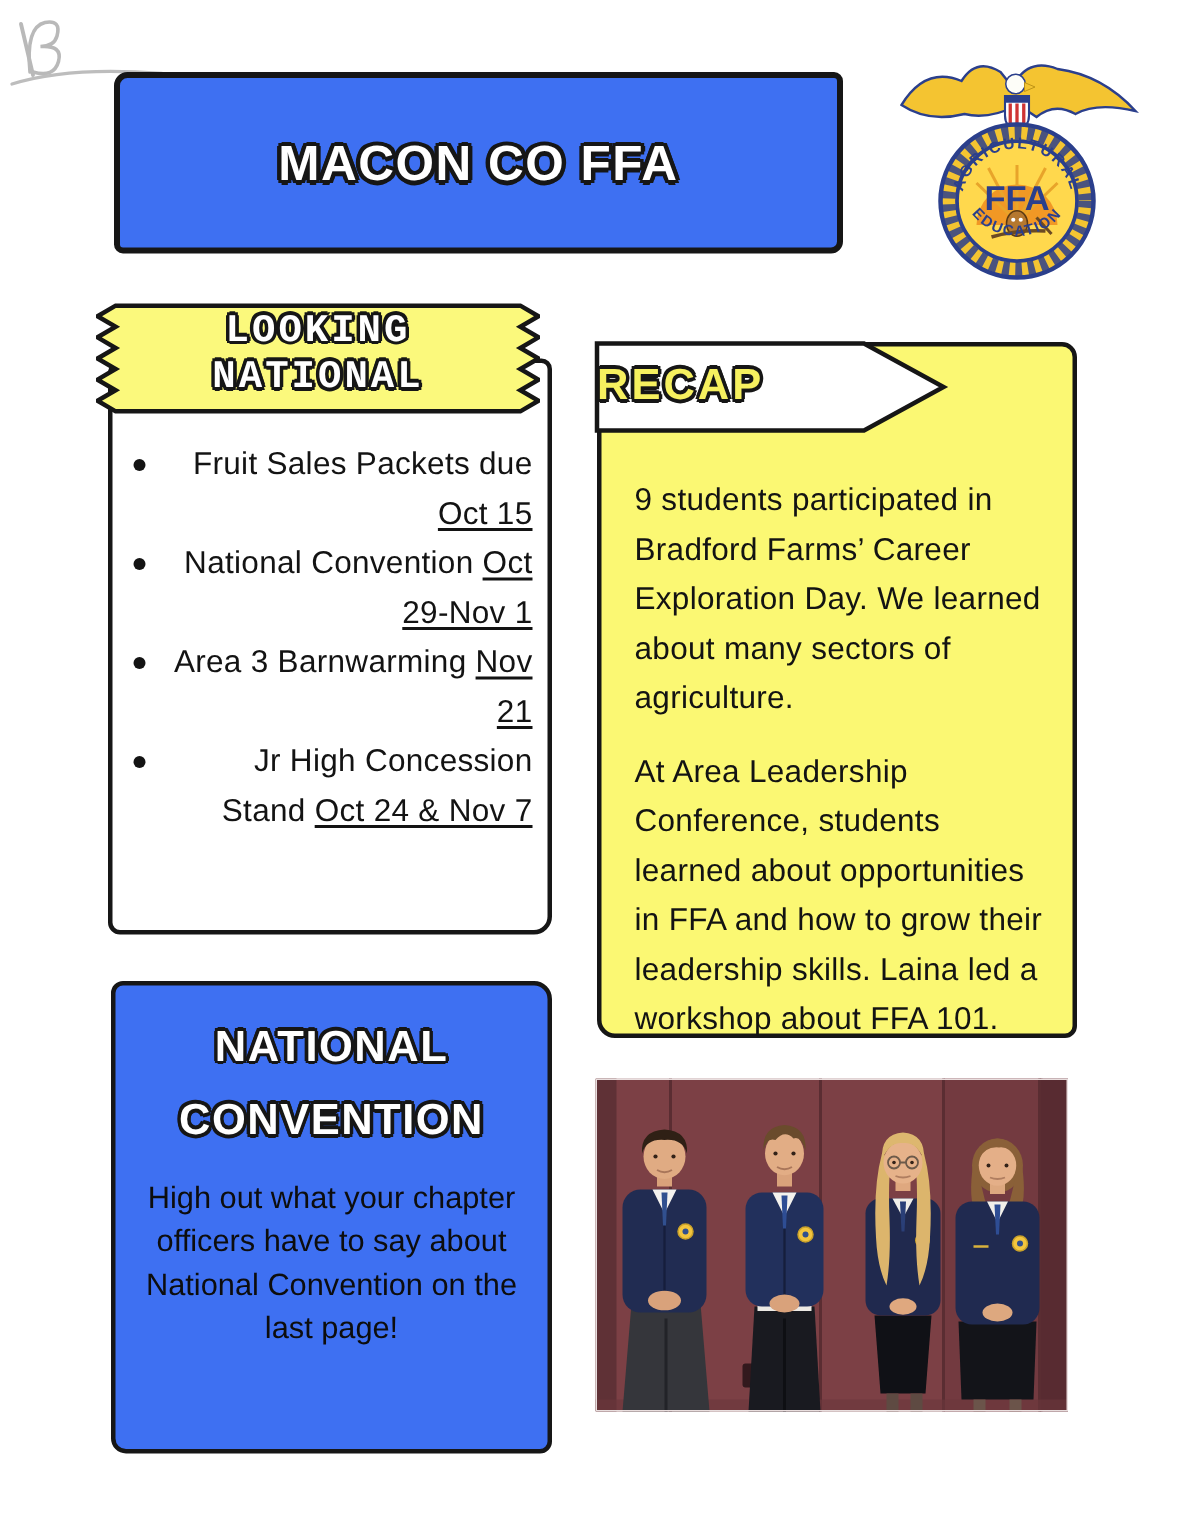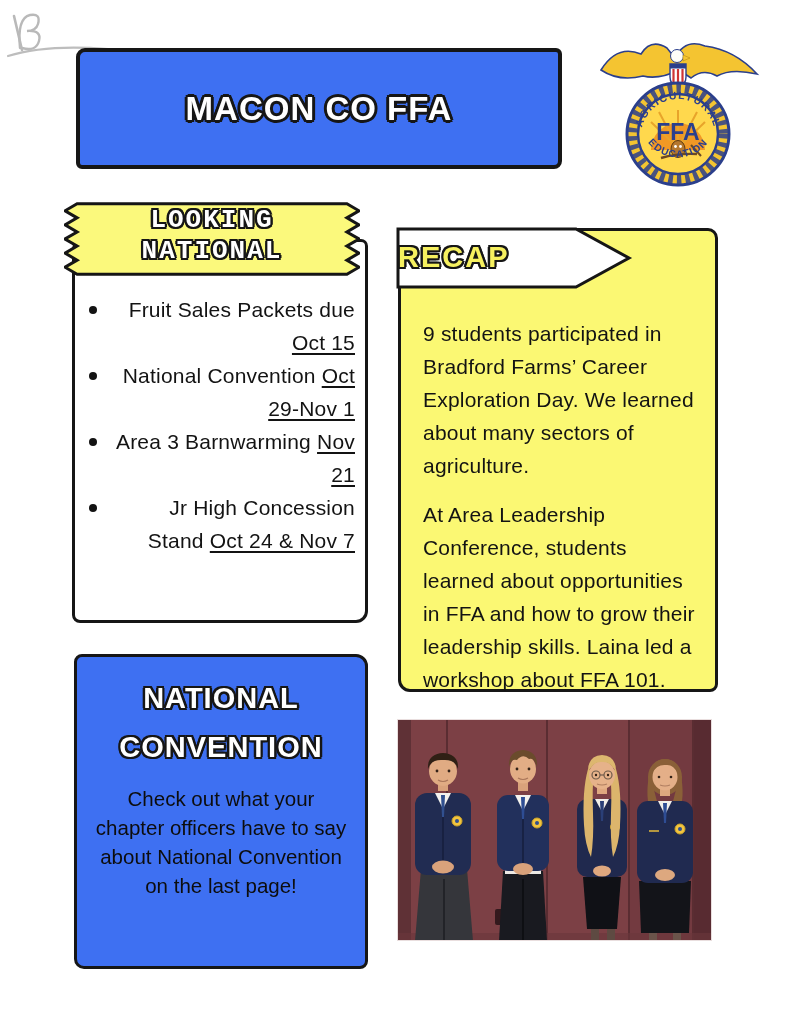--- a/index.html
+++ b/index.html
@@ -145,21 +145,21 @@
       <polygon points="2,3 180,3 233,32 180,61 2,61" fill="#ffffff" stroke="#161616" stroke-width="3"></polygon>
     </svg>
     <div class="txt o-yellow">RECAP</div>
   </div>
 
   <div id="nc-box" class="sketch">
     <div class="title">
       <div class="o-white-sm">NATIONAL</div>
       <div class="o-white-sm">CONVENTION</div>
     </div>
-    <div class="body">Check out what your chapter officers have to say about National Convention on the last page!</div>
+    <div class="body">High out what your chapter officers have to say about National Convention on the last page!</div>
   </div>
 
   <svg id="photo" viewBox="0 0 315 222">
     <rect width="315" height="222" fill="#7c4045"></rect>
     <rect x="0" width="14" height="222" fill="#5f3136"></rect>
     <rect x="232" width="66" height="222" fill="#733a40"></rect>
     <rect x="296" width="19" height="222" fill="#582b31"></rect>
     <g stroke="#5a2d32" stroke-width="2">
       <line x1="50" y1="0" x2="50" y2="222"></line>
         <line x1="150" y1="0" x2="150" y2="222"></line>

